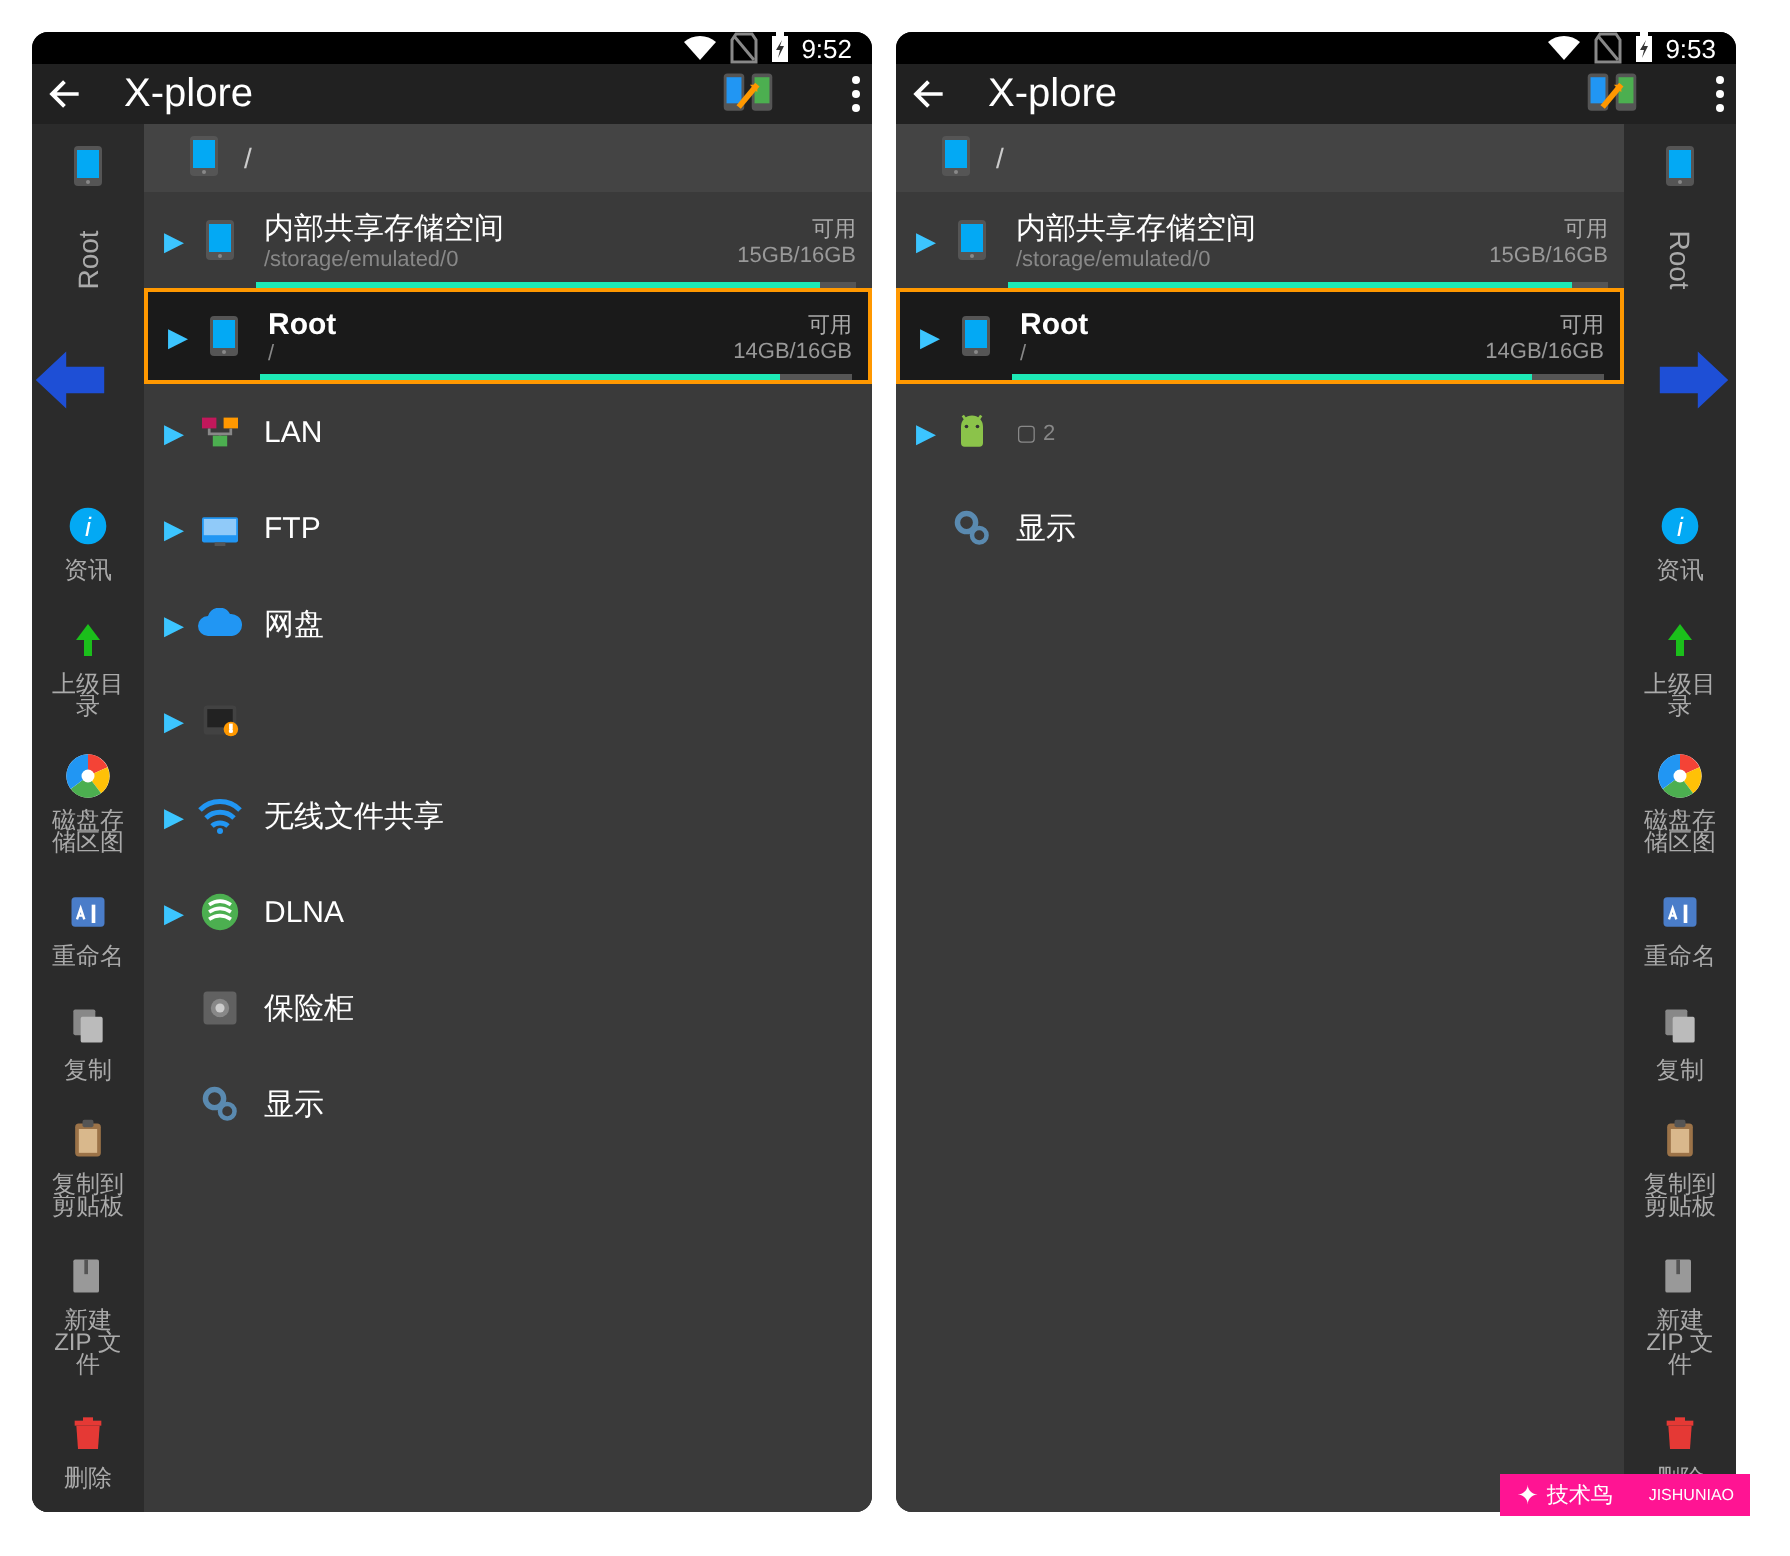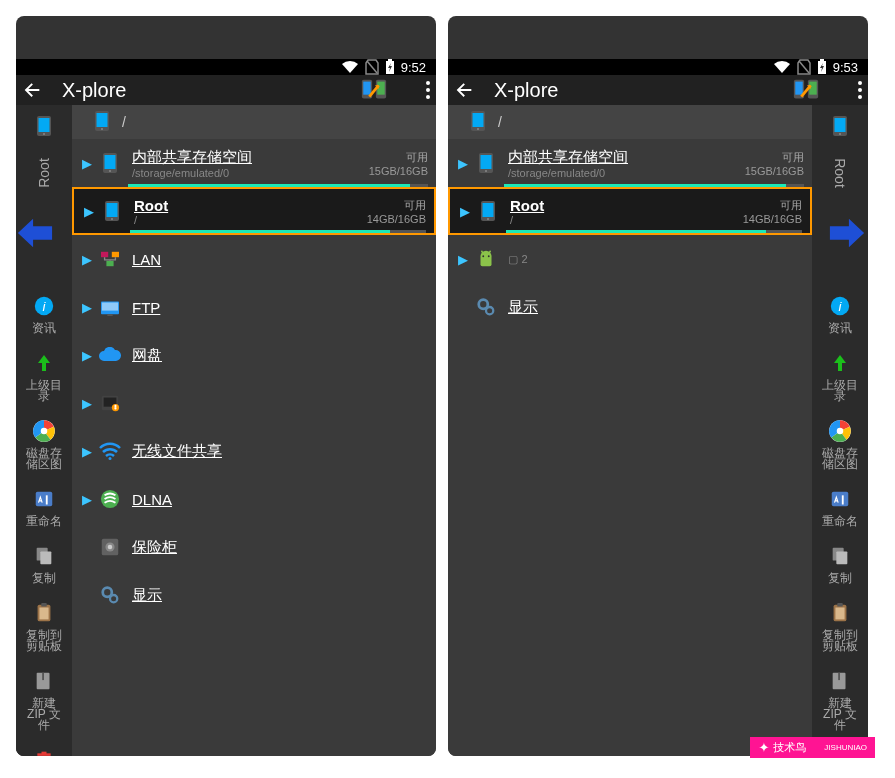--- a/index.html
+++ b/index.html
@@ -1,18 +1,18 @@
 <!DOCTYPE html>
 <html><head>
 <meta charset="utf-8">
 <style>
   * { margin:0; padding:0; box-sizing:border-box; font-family:"Helvetica Neue",Arial,sans-serif; }
   body { background:#fff; width:895px; height:778px; display:flex; gap:12px; padding:16px; }
   .phone { width:420px; height:740px; background:#333; border-radius:8px; overflow:hidden; position:relative; display:flex; flex-direction:column; }
-  .status-bar { height:24px; background:#000; color:#fff; display:flex; align-items:center; justify-content:flex-end; padding:0 10px; font-size:13px; font-weight:500; gap:6px;margin-top:43px; }
+  .status-bar { height:24px; background:#000; color:#fff; display:flex; align-items:center; justify-content:flex-end; padding:0 10px; font-size:13px; font-weight:500; gap:6px; }
   .status-bar svg { display:block; }
   .app-bar { height:54px; background:#212121; display:flex; align-items:center; padding:0 0; color:#fff; gap:18px; }
   .app-bar .back-arrow { width:24px; height:24px; display:flex; align-items:center; justify-content:center; cursor:pointer; margin-left:4px; }
   .app-title { font-size:20px; font-weight:500; flex:1; }
   .app-bar .dual-phone-icon { width:28px; height:28px; display:flex; align-items:center; justify-content:center; margin-right:14px; cursor:pointer; }
   .app-bar .overflow { display:flex; flex-direction:column; gap:3px; cursor:pointer; padding:6px; }
   .app-bar .overflow .dot { width:4px; height:4px; background:#fff; border-radius:50%; }
 
   .body { flex:1; display:flex; background:#3a3a3a; position:relative; }
   .side { width:56px; background:#2b2b2b; display:flex; flex-direction:column; align-items:center; position:relative; }
@@ -28,21 +28,21 @@
   .side-btn .lbl { font-size:12px; color:#aaa; text-align:center; line-height:11px; }
   .side-btns { margin-top:110px; display:flex; flex-direction:column; align-items:center; gap:4px; padding-bottom:8px; }
 
   .main { flex:1; display:flex; flex-direction:column; overflow:hidden; }
   .crumb { height:34px; background:#444; display:flex; align-items:center; padding-left:22px; color:#ccc; font-size:14px; gap:10px; }
   .crumb .phone-ic { width:18px; height:24px; }
   .entry { display:flex; align-items:center; height:48px; padding-left:6px; position:relative; cursor:pointer; }
   .entry .chev { width:18px; text-align:center; color:#3cc5ff; font-size:13px; }
   .entry .ic { width:28px; height:28px; display:flex; align-items:center; justify-content:center; margin-right:8px; }
   .entry .txt { flex:1; display:flex; flex-direction:column; justify-content:center; }
-  .entry .title { color:#fff; font-size:15px; font-weight:500;text-decoration:underline; }
+  .entry .title { color:#fff; font-size:15px; font-weight:500; }
   .entry .title.bold { font-weight:700; }
   .entry .sub { color:#888; font-size:11px; }
   .entry .meta { display:flex; flex-direction:column; align-items:flex-end; margin-right:8px; }
   .entry .meta .m1 { color:#aaa; font-size:11px; }
   .entry .meta .m2 { color:#999; font-size:11px; }
   .entry .bar { position:absolute; bottom:0; left:56px; right:8px; height:3px; background:#555; }
   .entry .bar .fill { height:100%; background:#1de9b6; }
   .entry.sel { border:2px solid #ff9800; background:#1a1a1a; }
   .entry.no-chev .chev { visibility:hidden; }
 

